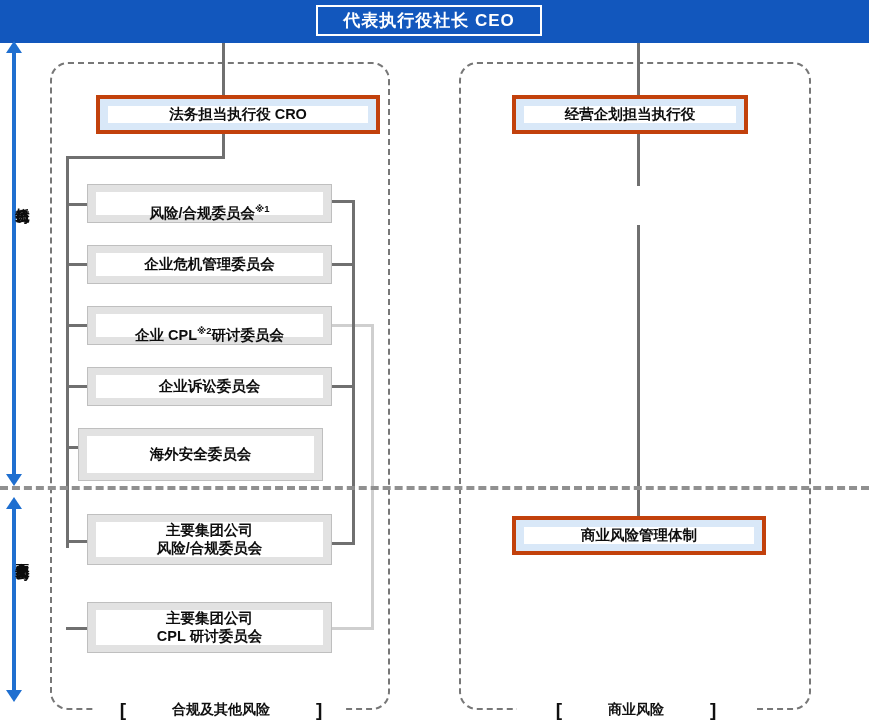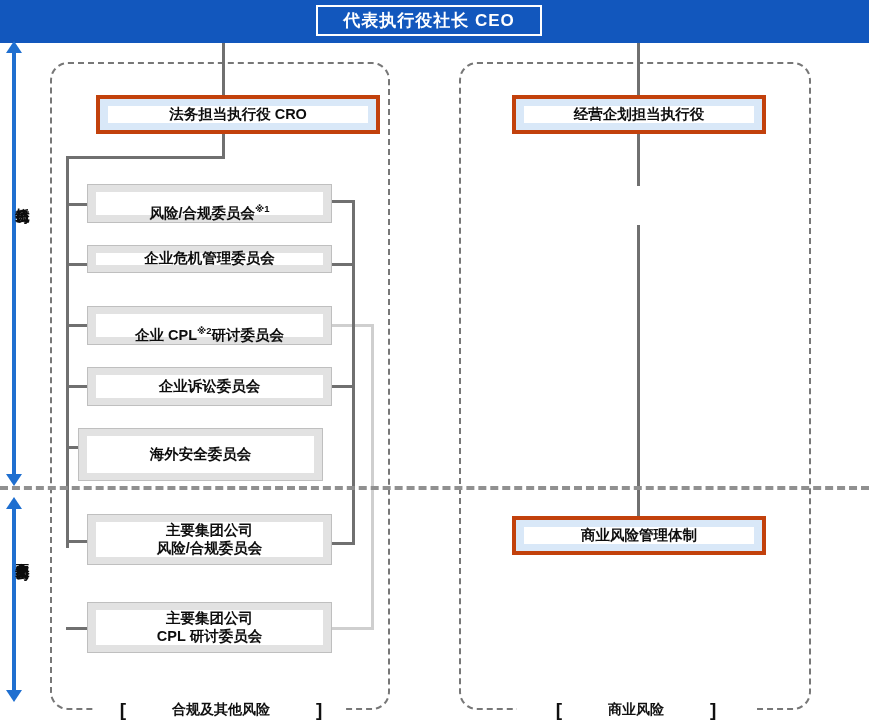--- a/index.html
+++ b/index.html
@@ -241,21 +241,21 @@
   <div class="ln light" style="left:332px; top:324px; width:42px; height:3px;"></div>
   <div class="ln light" style="left:332px; top:627px; width:42px; height:3px;"></div>
 
   <div class="node gray" style="left:87px; top:184px; width:245px; height:39px;">
     <div class="inner"></div>
     <div class="txt">
       <span>风险/合规委员会</span><sup>※1</sup>
     </div>
   </div>
 
-  <div class="node gray" style="left:87px; top:245px; width:245px; height:28px;">
+  <div class="node gray" style="left:87px; top:245px; width:245px; height:39px;">
     <div class="inner"></div>
     <div class="txt">企业危机管理委员会</div>
   </div>
 
   <div class="node gray" style="left:87px; top:306px; width:245px; height:39px;">
     <div class="inner"></div>
     <div class="txt">
       <span>企业 CPL</span><sup>※2</sup><span>研讨委员会</span>
     </div>
   </div>
@@ -275,21 +275,21 @@
     <div class="txt">主要集团公司
 风险/合规委员会</div>
   </div>
 
   <div class="node gray" style="left:87px; top:602px; width:245px; height:51px;">
     <div class="inner"></div>
     <div class="txt">主要集团公司
 CPL 研讨委员会</div>
   </div>
 
-  <div class="node blue" style="left:512px; top:95px; width:254px; height:39px;">
+  <div class="node blue" style="left:512px; top:95px; width:236px; height:39px;">
     <div class="inner"></div>
     <div class="txt">经营企划担当执行役</div>
   </div>
 
   <div class="ln" style="left:637px; top:134px; width:3px; height:52px;"></div>
   <div class="ln" style="left:637px; top:225px; width:3px; height:291px;"></div>
 
 
   <div class="node blue" style="left:512px; top:516px; width:254px; height:39px;">
     <div class="inner"></div>

